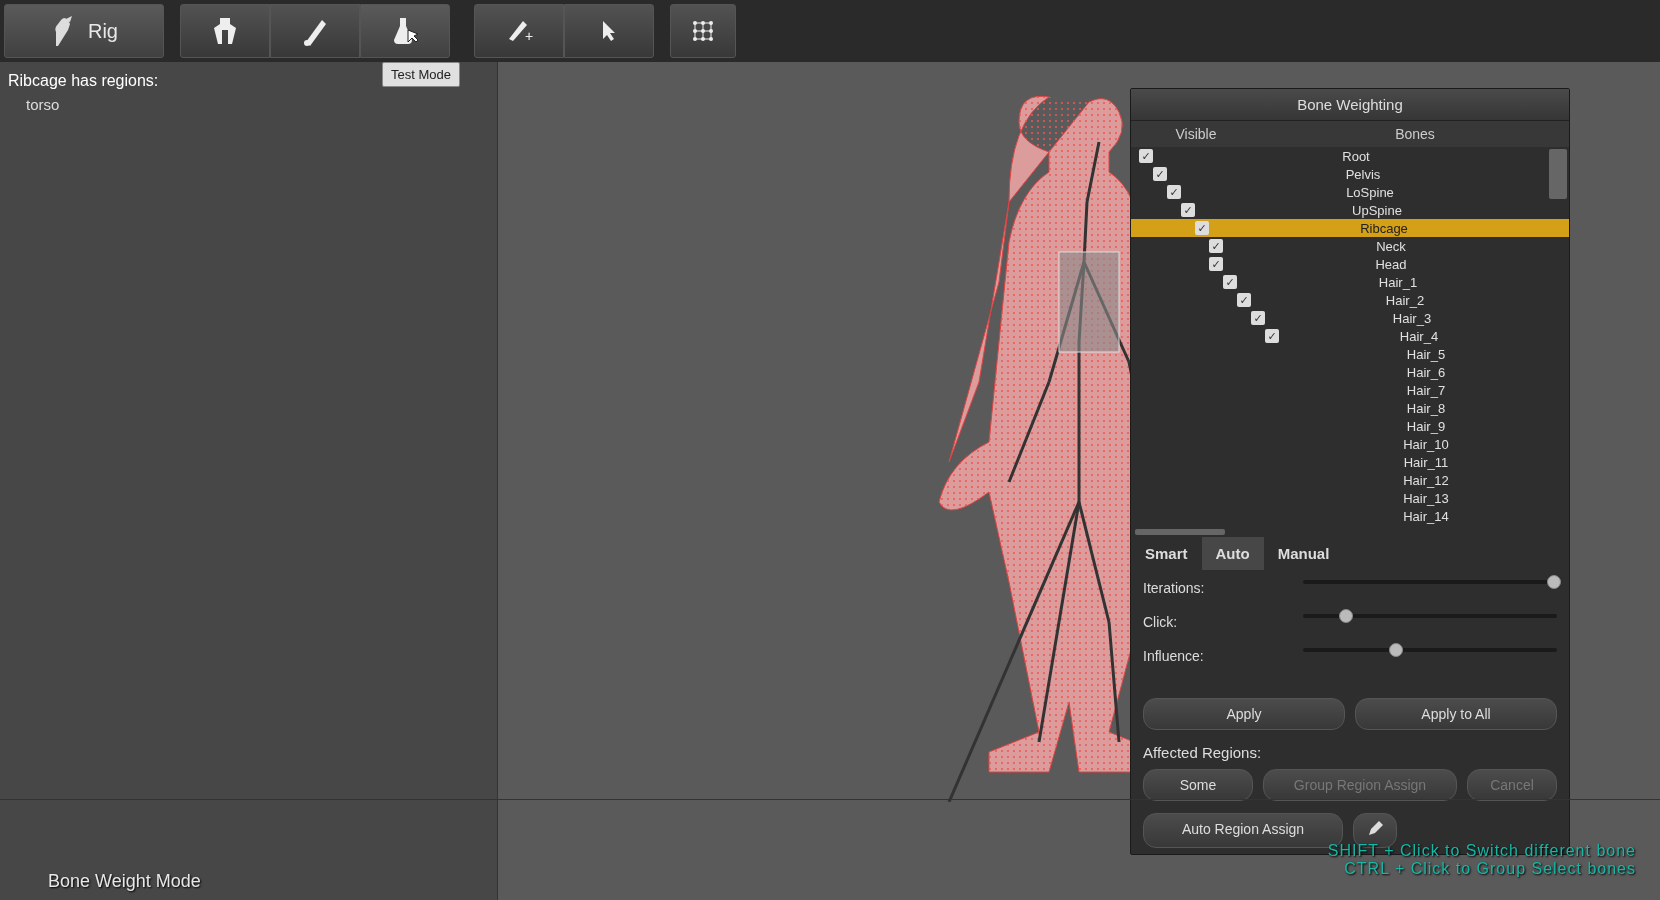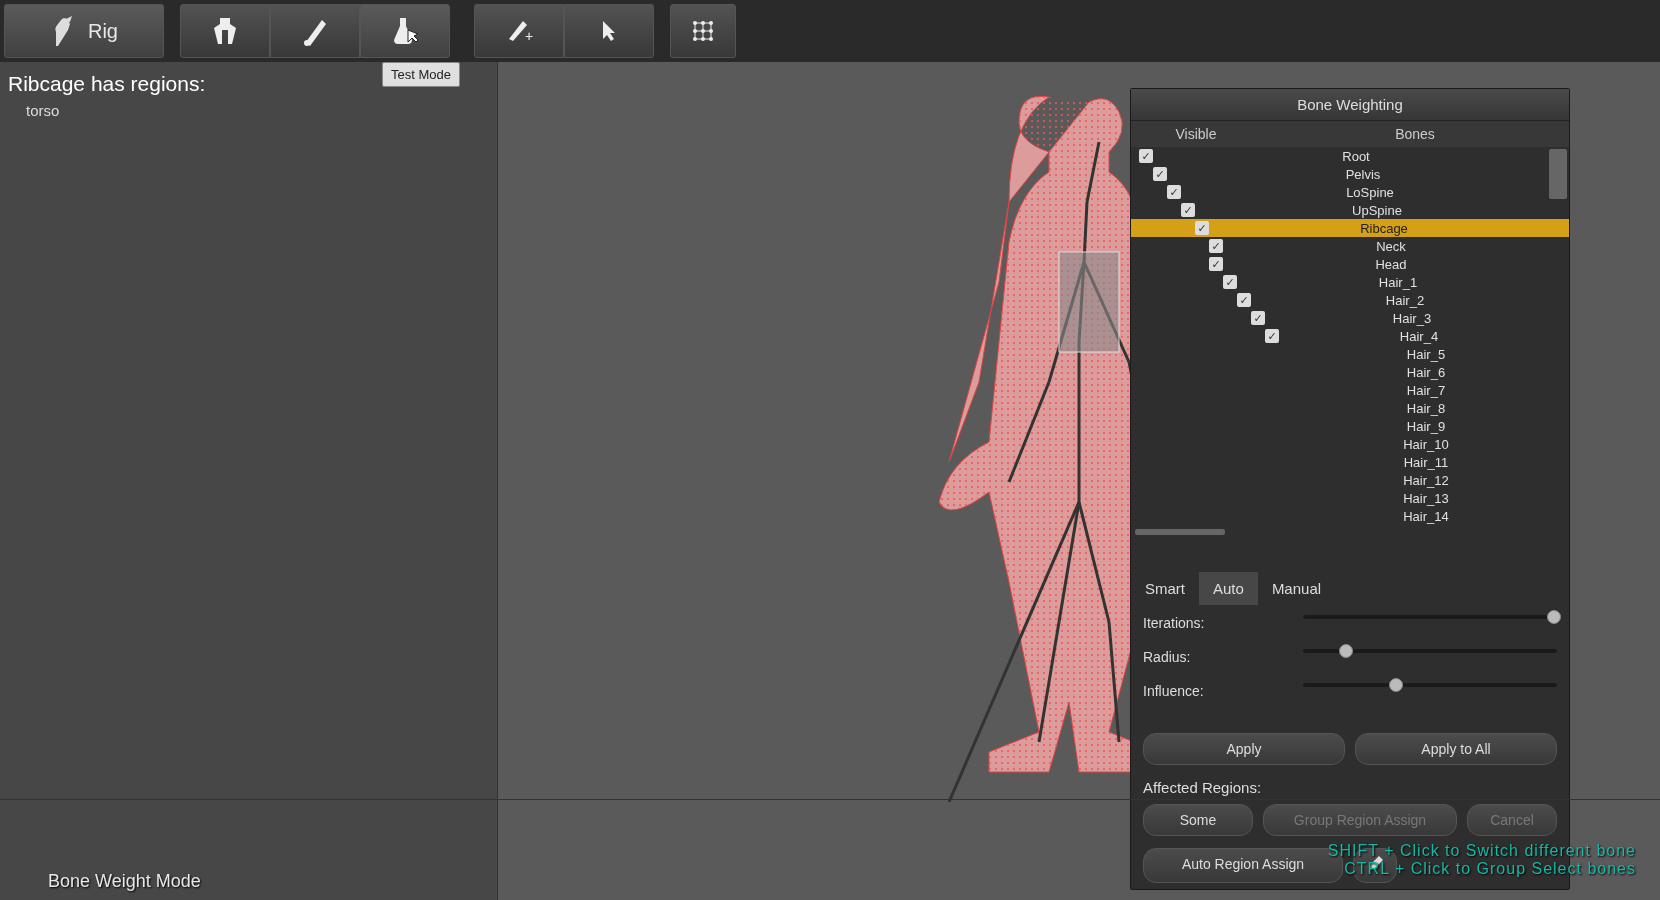--- a/index.html
+++ b/index.html
@@ -17,21 +17,21 @@
 .toolbar-group .toolbar-btn:last-child { border-radius: 0 3px 3px 0; }
 .toolbar-solo { width: 66px; }
 
 .tooltip { position: absolute; top: 62px; left: 382px; background: #e0e0e0; color: #222; font-size: 13px; padding: 4px 8px; border: 1px solid #888; border-radius: 2px; z-index: 100; }
 
 
 .main { display: flex; height: calc(100% - 62px); }
 
 
 .left-panel { width: 498px; background: #474747; padding: 10px 8px; border-right: 1px solid #333; position: relative; }
-.left-panel .heading { font-size: 21px; color: #fff; margin-bottom: 6px; }
+.left-panel .heading { font-size: 16px; color: #fff; margin-bottom: 6px; }
 .left-panel .region { font-size: 15px; color: #ddd; margin-left: 18px; }
 
 
 .viewport { flex: 1; background: #5a5a5a; position: relative; display: flex; align-items: flex-start; justify-content: center; }
 .viewport svg { margin-top: 20px; }
 
 
 .right-panel { position: absolute; right: 90px; top: 88px; width: 440px; background: #2e2e2e; border: 1px solid #1a1a1a; border-radius: 2px; display: flex; flex-direction: column; }
 .panel-title { background: linear-gradient(180deg, #4a4a4a, #363636); padding: 7px; text-align: center; font-size: 15px; color: #ddd; border-bottom: 1px solid #222; }
 .table-header { display: flex; background: #383838; }
@@ -43,21 +43,21 @@
 .bone-row.selected { background: #d4a017; color: #222; }
 .bone-cb { width: 14px; height: 14px; background: #ddd; border-radius: 2px; display: flex; align-items: center; justify-content: center; font-size: 11px; color: #333; flex-shrink: 0; }
 .bone-label { flex: 1; text-align: center; padding-right: 10px; }
 .bone-scrollbar { position: absolute; right: 2px; top: 2px; width: 18px; height: 50px; background: #666; border-radius: 2px; }
 
 .hscroll { height: 10px; background: #2e2e2e; display: flex; align-items: center; padding: 0 4px; }
 .hscroll-thumb { width: 90px; height: 6px; background: #666; border-radius: 2px; }
 
 
 .tabs { display: flex; background: #2e2e2e; }
-.tab { padding: 8px 14px; font-size: 15px; color: #ddd; cursor: pointer; font-weight: normal; margin-top: 35px; }
+.tab { padding: 8px 14px; font-size: 15px; color: #ddd; cursor: pointer; font-weight: bold; }
 .tab.active { background: #474747; }
 
 
 .sliders { padding: 10px 12px; background: #2e2e2e; }
 .slider-row { display: flex; height: 34px; }
 .slider-label { width: 160px; font-size: 14px; color: #ddd; }
 .slider-track { flex: 1; height: 4px; background: #1a1a1a; position: relative; border-radius: 2px; }
 .slider-thumb { position: absolute; top: -5px; width: 14px; height: 14px; background: #bbb; border-radius: 50%; border: 1px solid #888; }
 
 
@@ -305,21 +305,21 @@
   </div>
 
   <div class="sliders">
     <div class="slider-row">
       <div class="slider-label">Iterations:</div>
       <div class="slider-track">
           <div class="slider-thumb" id="thumb-iter" style="left: 96%;"></div>
         </div>
     </div>
     <div class="slider-row">
-      <div class="slider-label">Radius:</div>
+      <div class="slider-label">Click:</div>
       <div class="slider-track">
           <div class="slider-thumb" id="thumb-rad" style="left: 14%;"></div>
         </div>
     </div>
     <div class="slider-row">
       <div class="slider-label">Influence:</div>
       <div class="slider-track">
           <div class="slider-thumb" id="thumb-inf" style="left: 34%;"></div>
         </div>
     </div>

